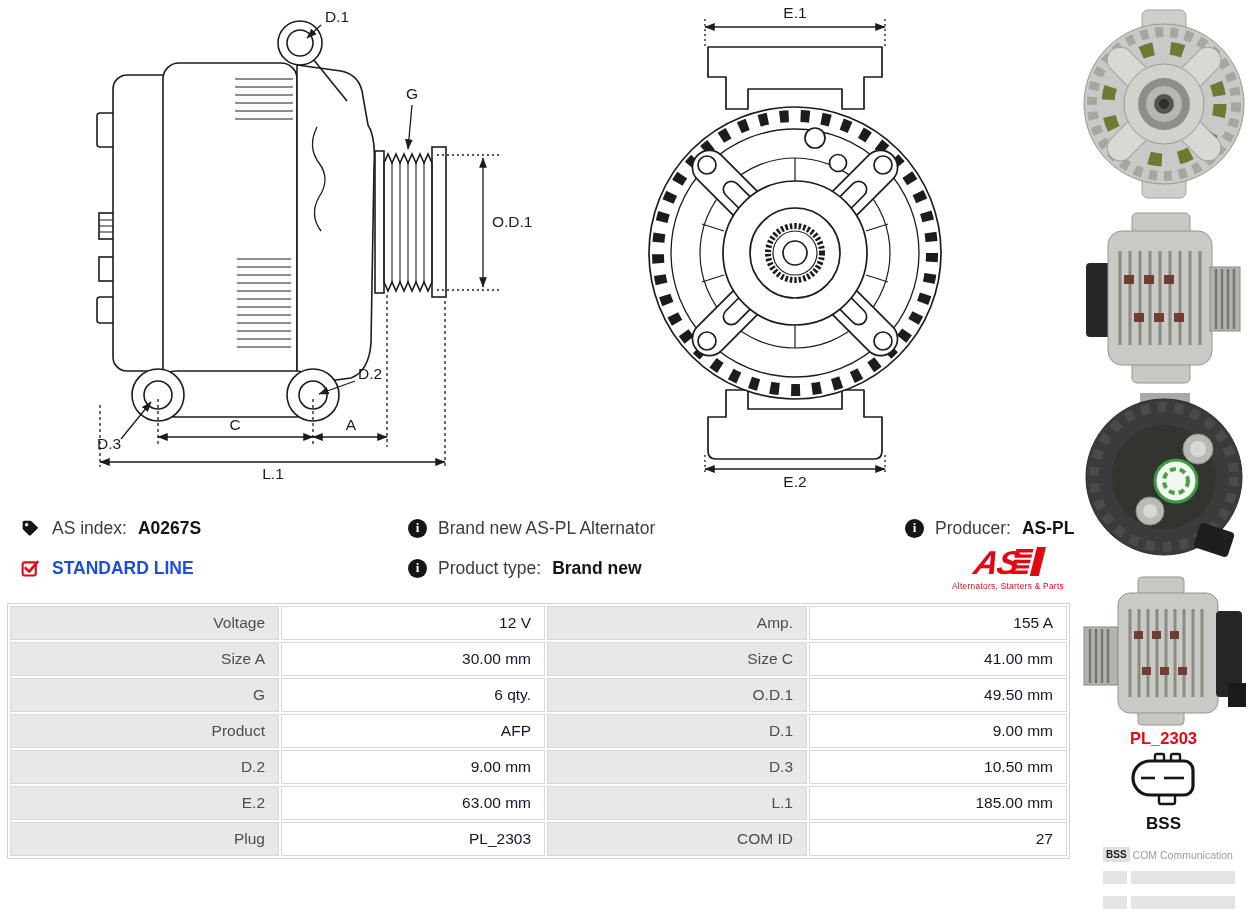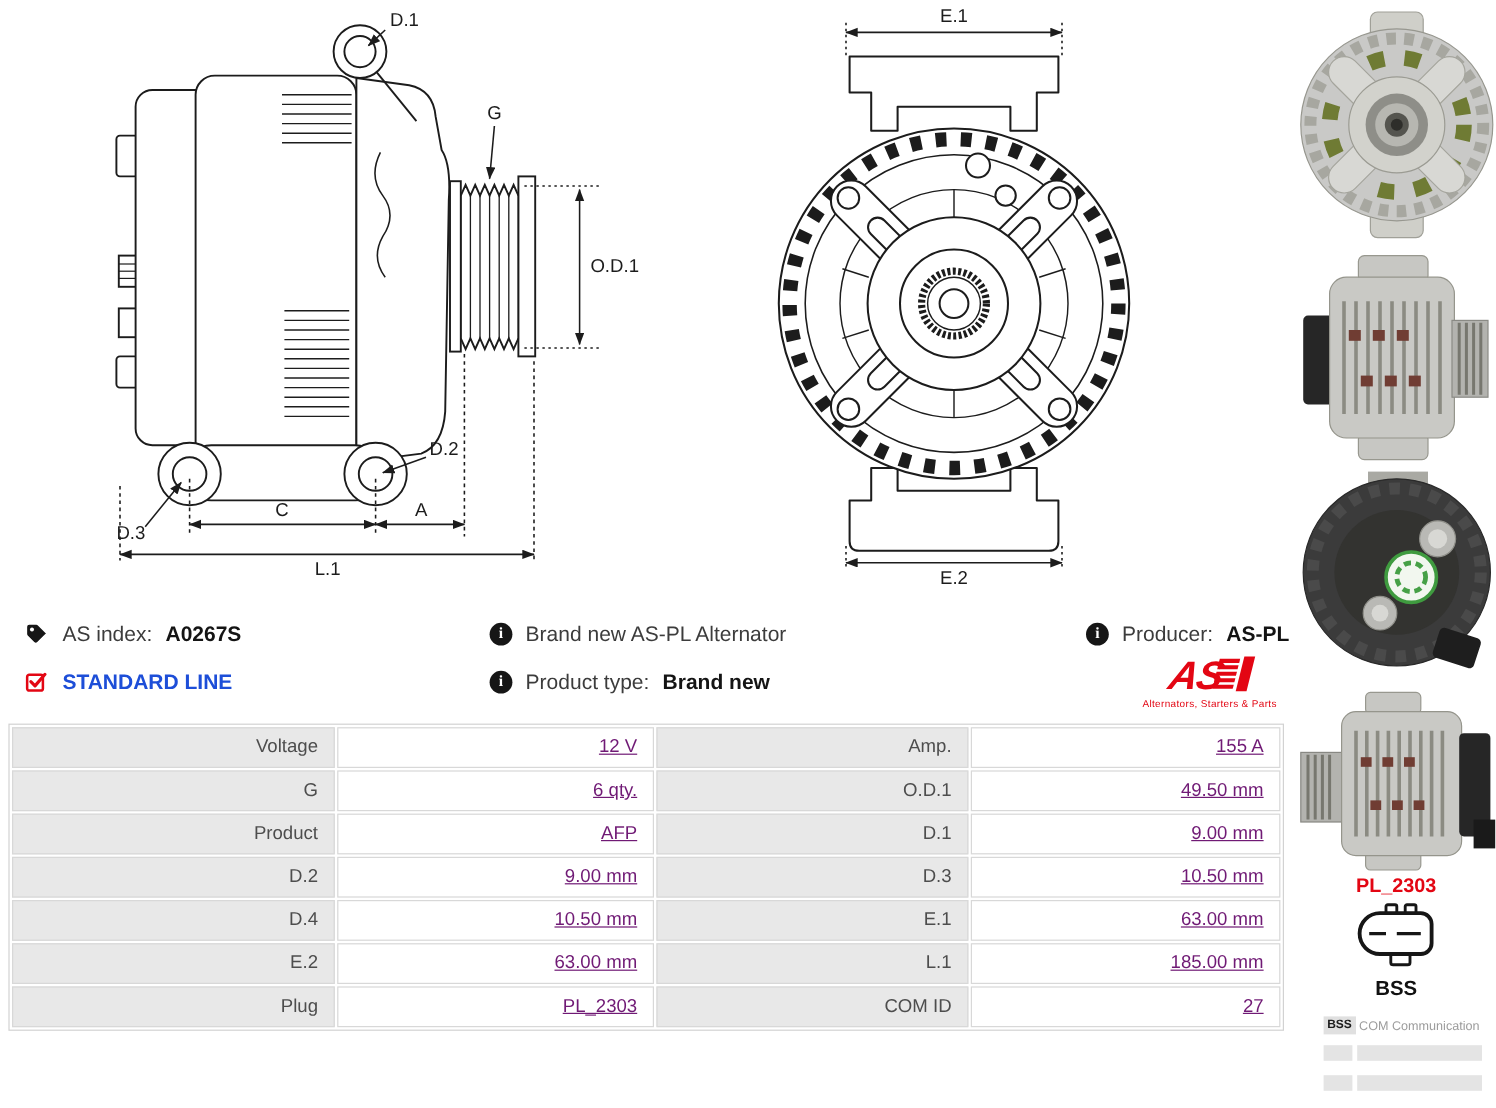--- a/index.html
+++ b/index.html
@@ -22,21 +22,21 @@
   .std-line{color:#1d4ed8;font-weight:bold;font-size:17.5px;}
 
   
   .spec-wrap{position:absolute;left:7px;top:603px;width:1061px;border:1px solid #d2d2d2;background:#fff;}
   table.spec{border-collapse:separate;border-spacing:2px;width:100%;}
   table.spec td{
     height:34px;box-sizing:border-box;border:1px solid #d8d8d8;
     font-size:15.5px;text-align:right;padding:0 13px 0 4px;white-space:nowrap;
   }
   td.lab{background:#e8e8e8;color:#4d4d4d;margin-top:28px;}
-  td.val{background:#ffffff;color:#701a75;text-decoration:underline;}
+  td.val{background:#ffffff;color:#0f172a;}
 
   
   .plug-code{position:absolute;left:1080px;top:729px;width:167px;text-align:center;
     color:#e30613;font-weight:bold;font-size:16.5px;}
   .plug-type{position:absolute;left:1080px;top:814px;width:167px;text-align:center;
     color:#111;font-weight:bold;font-size:17px;}
   .com-panel{position:absolute;left:1103px;top:847px;width:140px;}
   .com-row1{display:flex;align-items:stretch;gap:3px;margin-bottom:9px;}
   .com-key{background:#e0e0e0;color:#1d1d1d;font-weight:bold;font-size:10px;
     padding:2px 3px;display:flex;align-items:center;}
@@ -383,42 +383,42 @@
         <col style="width:258px">
       </colgroup>
   <tbody>
         <tr>
     <td class="lab">Voltage</td>
     <td class="val">12 V</td>
     <td class="lab">Amp.</td>
     <td class="val">155 A</td>
   </tr>
   <tr>
+    <td class="lab">Size A</td>
+    <td class="val">30.00 mm</td>
+    <td class="lab">Size C</td>
+    <td class="val">41.00 mm</td>
+  </tr>
+  <tr>
     <td class="lab">G</td>
     <td class="val">6 qty.</td>
     <td class="lab">O.D.1</td>
     <td class="val">49.50 mm</td>
   </tr>
   <tr>
     <td class="lab">Product</td>
     <td class="val">AFP</td>
     <td class="lab">D.1</td>
     <td class="val">9.00 mm</td>
   </tr>
   <tr>
     <td class="lab">D.2</td>
     <td class="val">9.00 mm</td>
     <td class="lab">D.3</td>
     <td class="val">10.50 mm</td>
-  </tr>
-  <tr>
-    <td class="lab">D.4</td>
-    <td class="val">10.50 mm</td>
-    <td class="lab">E.1</td>
-    <td class="val">63.00 mm</td>
   </tr>
   <tr>
     <td class="lab">E.2</td>
     <td class="val">63.00 mm</td>
     <td class="lab">L.1</td>
     <td class="val">185.00 mm</td>
   </tr>
   <tr>
     <td class="lab">Plug</td>
     <td class="val">PL_2303</td>

